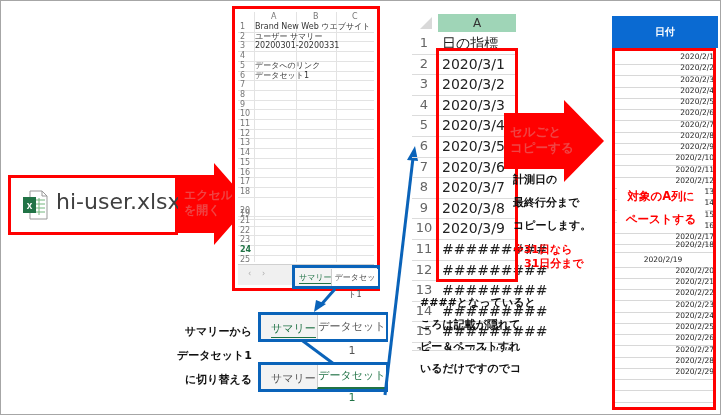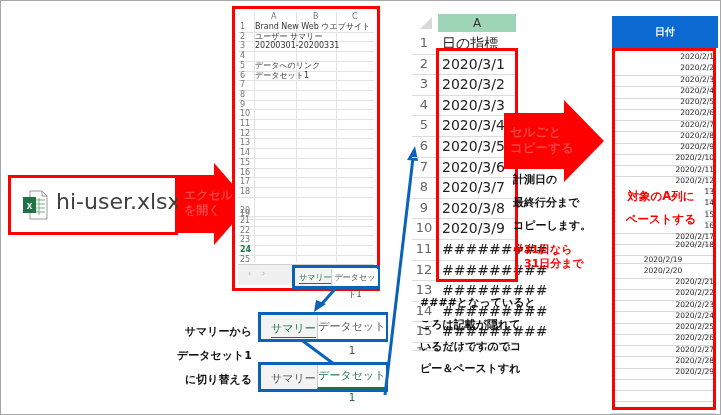--- a/index.html
+++ b/index.html
@@ -35,21 +35,21 @@
     .s2-row { position:absolute; left:0; width:104px; height:20.6px; border-bottom:1px solid #dcdcdc; font-size:14px; line-height:20px; color:#222; }
     .s2-rn { position:absolute; left:0; width:24px; text-align:center; color:#666; font-size:13px; }
     .s2-val { position:absolute; left:30px; white-space:nowrap; }
 
     .note { position:absolute; font-weight:bold; font-size:11px; line-height:23px; color:#111; }
     .note-red { color:#ff0000; font-size:11px; line-height:14px; }
 
     
     .datecol { left:612px; top:16px; width:106px; height:394px; }
     .date-head { position:absolute; left:0; top:0; width:106px; height:32px; background:#0a6ad2; color:#fff; font-size:10px; font-weight:bold; text-align:center; line-height:32px; }
-    .date-row { position:absolute; left:0; width:104px; height:25px; border-bottom:1px solid #d8d8d8; font-size:7.5px; line-height:11px; text-align:right; color:#222; padding-right:2px; box-sizing:border-box; white-space:nowrap; overflow:hidden; }
+    .date-row { position:absolute; left:0; width:104px; height:14px; border-bottom:1px solid #d8d8d8; font-size:7.5px; line-height:11px; text-align:right; color:#222; padding-right:2px; box-sizing:border-box; white-space:nowrap; overflow:hidden; }
     .paste-label { position:absolute; left:617px; top:185px; width:88px; text-align:center; color:#ff0000; font-weight:bold; font-size:11.5px; line-height:23px; background:#fff; }
   </style>
 </head>
 <body>
 
 <div class="frame"></div>
 
 <div class="redbox file-box"></div>
 <svg class="abs xl-icon" viewBox="0 0 26 30">
   <path d="M8 1 H20 L25 6 V29 H8 Z" fill="#fff" stroke="#999" stroke-width="1"></path>
@@ -309,22 +309,22 @@
   <div>最終行分まで</div>
   <div>コピーします。</div>
 </div>
 <div class="note note-red" style="left:513px;top:243px">
   <div style="white-space:pre">※31日なら</div>
   <div style="white-space:pre">　31日分まで</div>
 </div>
 <div class="note" style="left:420px;top:292px;font-size:11px;line-height:22px">
   <div>####となっていると</div>
   <div>ころは記載が隠れて</div>
+  <div>ピー＆ペーストすれ</div>
   <div>いるだけですのでコ</div>
-  <div>ピー＆ペーストすれ</div>
 </div>
 
 <div class="abs datecol" id="datecol">
   <div class="date-head">日付</div>
 <div class="date-row" style="top: 35px;">2020/2/1</div>
     <div class="date-row" style="top: 46.25px;">2020/2/2</div>
     <div class="date-row" style="top: 57.5px;">2020/2/3</div>
     <div class="date-row" style="top: 68.75px;">2020/2/4</div>
     <div class="date-row" style="top: 80px;">2020/2/5</div>
     <div class="date-row" style="top: 91.25px;">2020/2/6</div>
@@ -334,21 +334,21 @@
     <div class="date-row" style="top: 136.25px;">2020/2/10</div>
     <div class="date-row" style="top: 147.5px;">2020/2/11</div>
     <div class="date-row" style="top: 158.75px;">2020/2/12</div>
     <div class="date-row" style="top: 170px;">2020/2/13</div>
     <div class="date-row" style="top: 181.25px;">2020/2/14</div>
     <div class="date-row" style="top: 192.5px;">2020/2/15</div>
     <div class="date-row" style="top: 203.75px;">2020/2/16</div>
     <div class="date-row" style="top: 215px;">2020/2/17</div>
     <div class="date-row" style="top: 223px;">2020/2/18</div>
     <div class="date-row" style="top: 237.5px; text-align: center;">2020/2/19</div>
-    <div class="date-row" style="top: 248.75px; text-align: center;">2020/2/20</div>
+    <div class="date-row" style="top: 248.75px;">2020/2/20</div>
     <div class="date-row" style="top: 260px;">2020/2/21</div>
     <div class="date-row" style="top: 271.25px;">2020/2/22</div>
     <div class="date-row" style="top: 282.5px;">2020/2/23</div>
     <div class="date-row" style="top: 293.75px;">2020/2/24</div>
     <div class="date-row" style="top: 305px;">2020/2/25</div>
     <div class="date-row" style="top: 316.25px;">2020/2/26</div>
     <div class="date-row" style="top: 327.5px;">2020/2/27</div>
     <div class="date-row" style="top: 338.75px;">2020/2/28</div>
     <div class="date-row" style="top: 350px;">2020/2/29</div>
     <div class="date-row" style="top: 361.25px;"></div>

